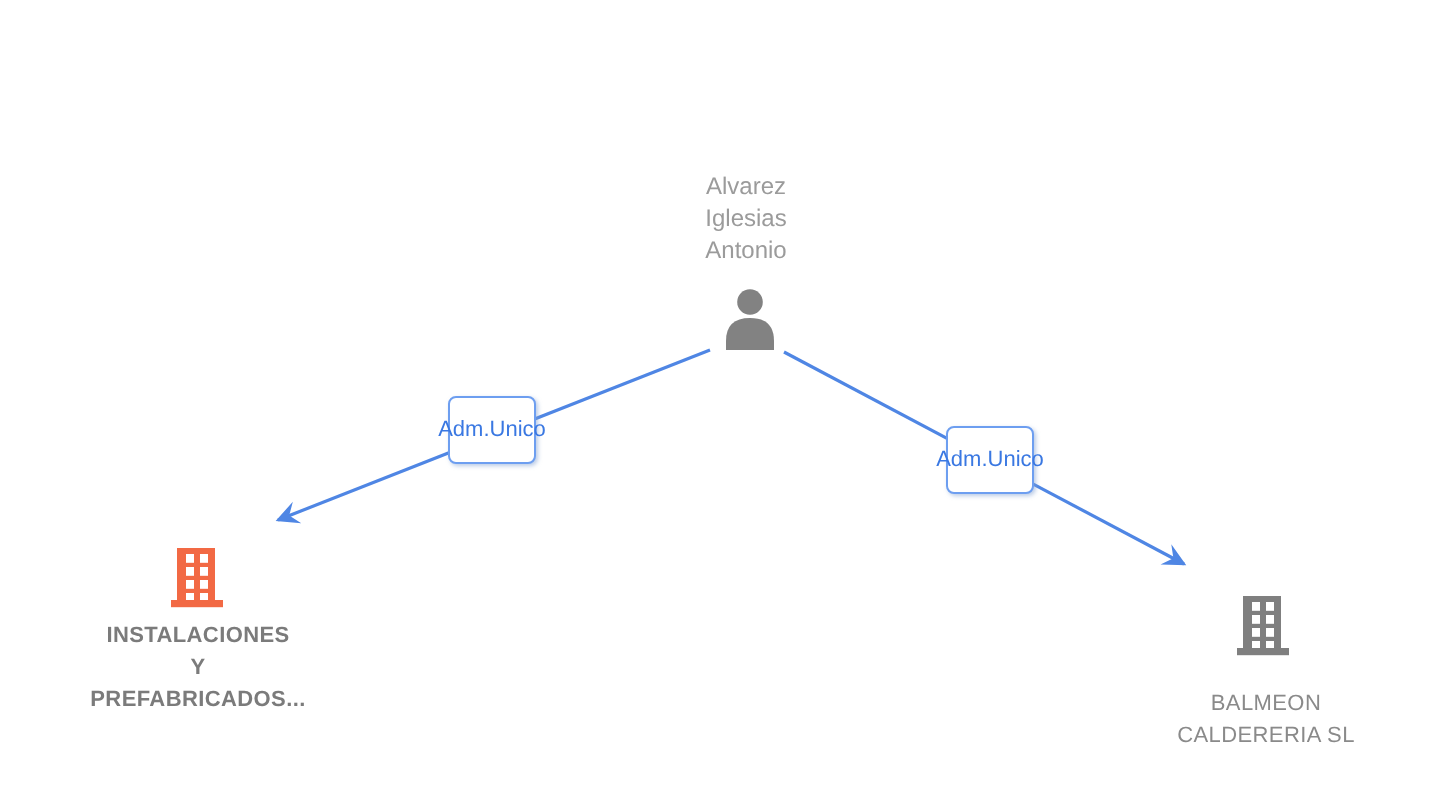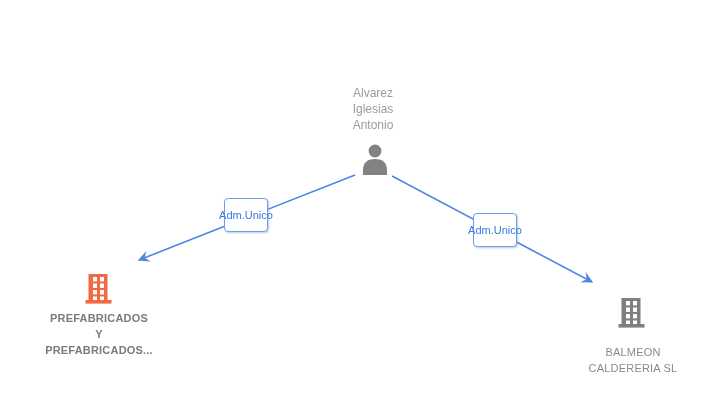--- a/index.html
+++ b/index.html
@@ -149,21 +149,21 @@
       <rect x="15" y="3" width="4" height="4.4"></rect>
       <rect x="8" y="9.5" width="4" height="4.4"></rect>
       <rect x="15" y="9.5" width="4" height="4.4"></rect>
       <rect x="8" y="16" width="4" height="4.4"></rect>
       <rect x="15" y="16" width="4" height="4.4"></rect>
       <rect x="8" y="22.5" width="4" height="3.5"></rect>
       <rect x="15" y="22.5" width="4" height="3.5"></rect>
     </g>
   </svg>
   <div class="company-name left">
-    <div>PREFABRICADOS</div>
+    <div>INSTALACIONES</div>
     <div>Y</div>
     <div>PREFABRICADOS...</div>
   </div>
 
   <svg class="company-icon right" viewBox="0 0 27 31" xmlns="http://www.w3.org/2000/svg">
     <rect x="3.5" y="0" width="19" height="27" fill="#7f7f7f"></rect>
     <rect x="0.5" y="26" width="26" height="3.6" fill="#7f7f7f"></rect>
     <g fill="#ffffff">
       <rect x="8" y="3" width="4" height="4.4"></rect>
       <rect x="15" y="3" width="4" height="4.4"></rect>

